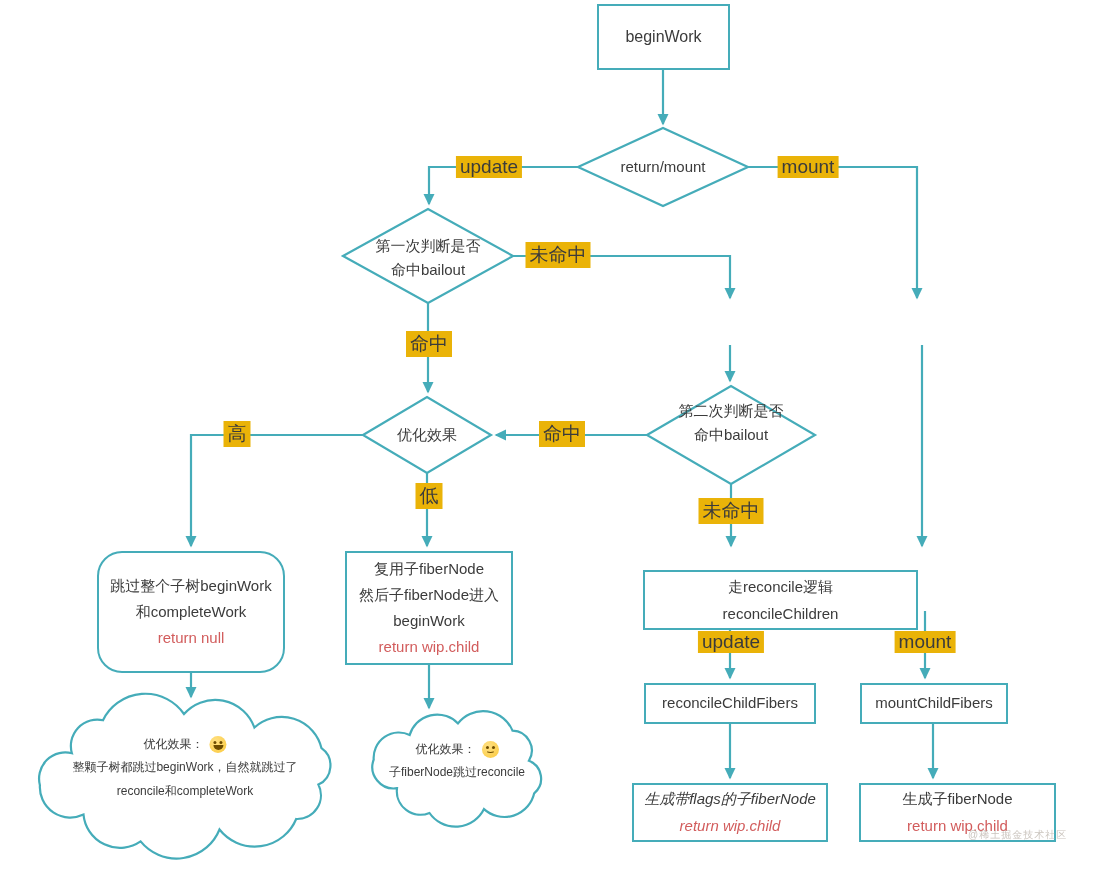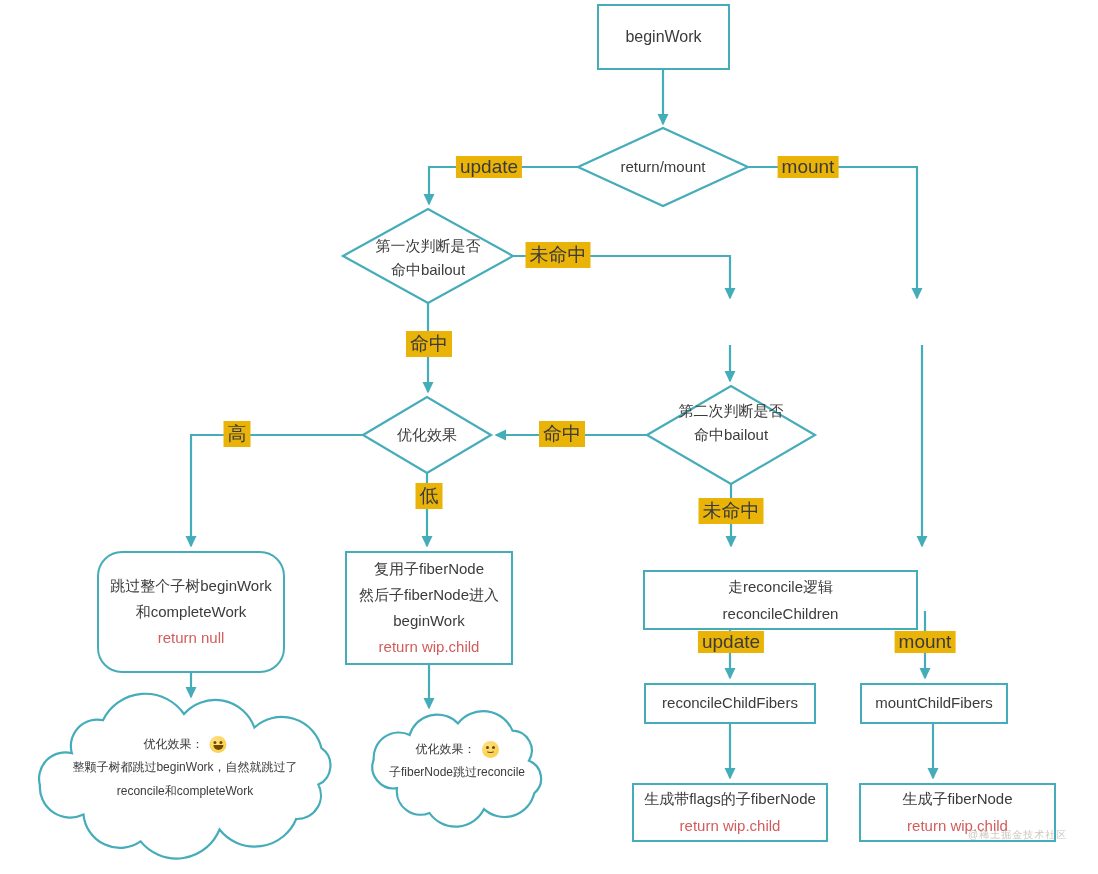--- a/index.html
+++ b/index.html
@@ -116,21 +116,21 @@
   </div>
 
   <div class="node" style="left:644px;top:683px;width:172px;height:41px;">
     <span>reconcileChildFibers</span>
   </div>
 
   <div class="node" style="left:860px;top:683px;width:148px;height:41px;">
     <span>mountChildFibers</span>
   </div>
 
-  <div class="node" style="left:632px;top:783px;width:196px;height:59px;line-height:1.75;">
+  <div class="node" style="left:632px;top:783px;width:196px;height:59px;line-height:1.75;font-style:italic;">
     <span>生成带flags的子fiberNode</span>
     <span class="ret">return wip.child</span>
   </div>
 
   <div class="node" style="left:859px;top:783px;width:197px;height:59px;line-height:1.75;">
     <span>生成子fiberNode</span>
     <span class="ret">return wip.child</span>
   </div>
 
   <div class="dlabel" style="left:578px;top:128px;width:170px;height:78px;">

